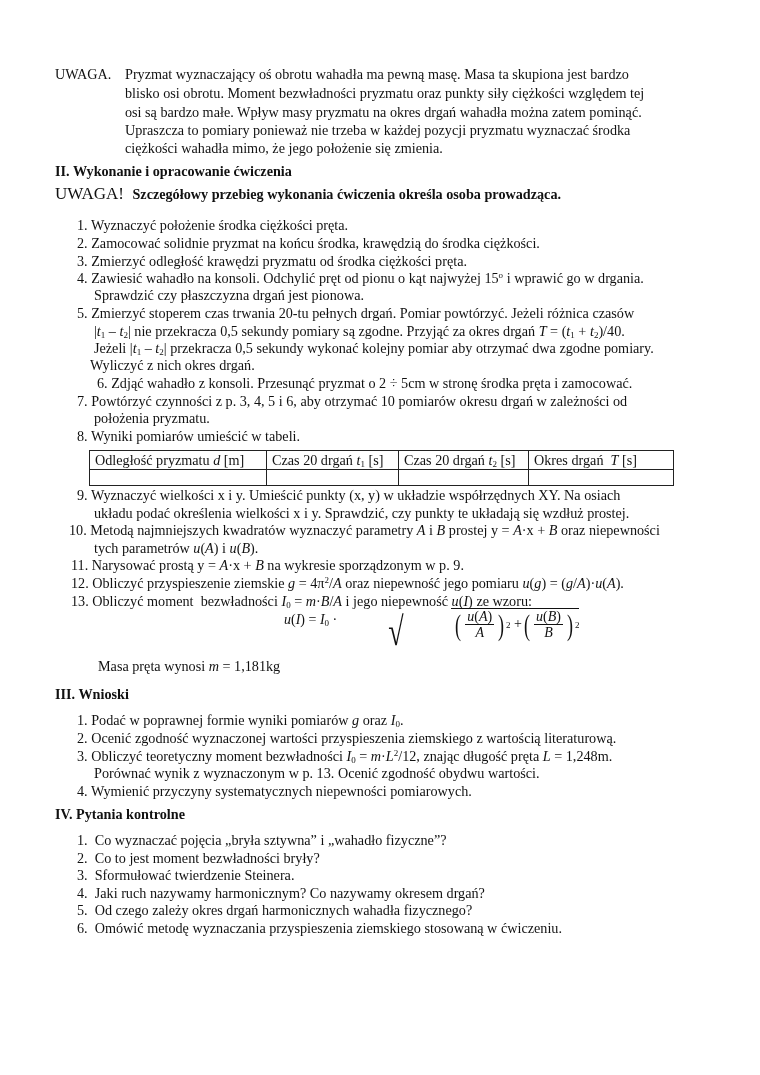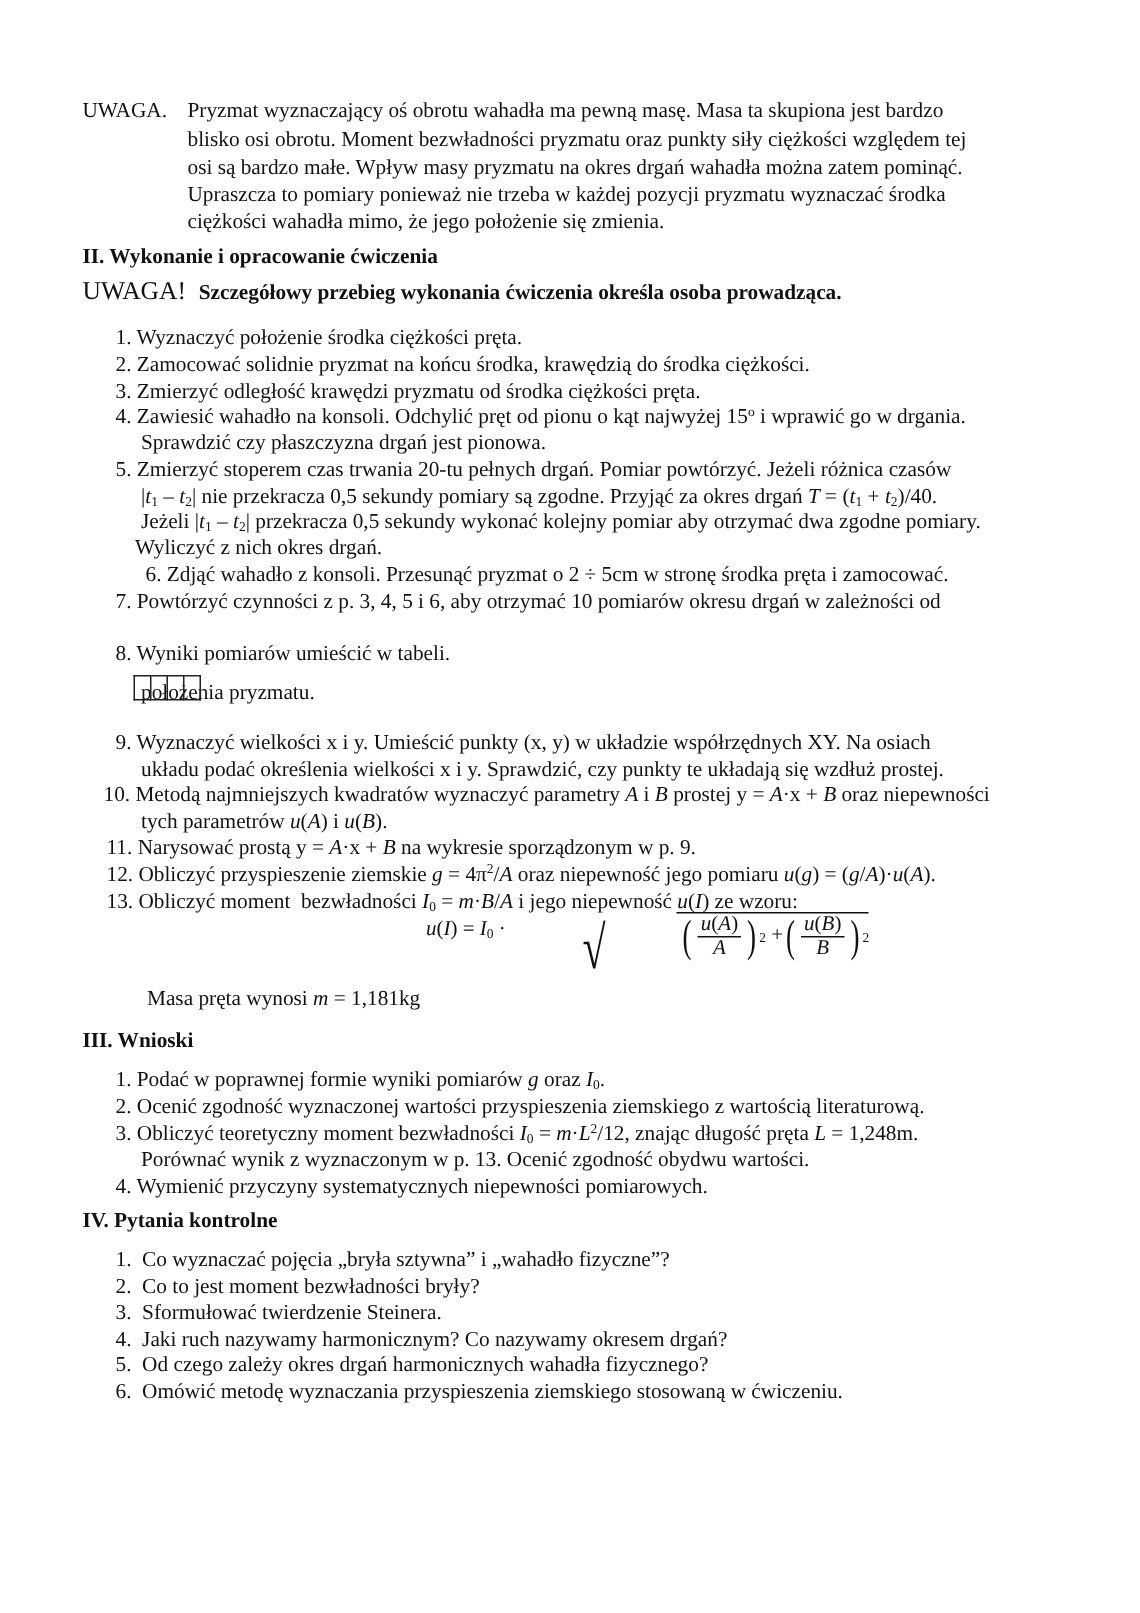--- a/index.html
+++ b/index.html
@@ -50,25 +50,31 @@
 <div class="li" style="left:77px;top:270px;">4. Zawiesić wahadło na konsoli. Odchylić pręt od pionu o kąt najwyżej 15<sup>o</sup> i wprawić go w drgania.</div>
 <div class="li" style="left:94px;top:287px;">Sprawdzić czy płaszczyzna drgań jest pionowa.</div>
 
 <div class="li" style="left:77px;top:305px;"><span>5.</span> <span>Zmierzyć stoperem czas trwania 20-tu pełnych drgań. Pomiar powtórzyć. Jeżeli różnica czasów</span></div>
 <div class="li" style="left:94px;top:323px;">|<i>t</i><sub>1</sub> – <i>t</i><sub>2</sub>| nie przekracza 0,5 sekundy pomiary są zgodne. Przyjąć za okres drgań <i>T</i> = (<i>t</i><sub>1</sub> + <i>t</i><sub>2</sub>)/40.</div>
 <div class="li" style="left:94px;top:340px;">Jeżeli |<i>t</i><sub>1</sub> – <i>t</i><sub>2</sub>| przekracza 0,5 sekundy wykonać kolejny pomiar aby otrzymać dwa zgodne pomiary.</div>
 <div class="li" style="left:90px;top:357px;">Wyliczyć z nich okres drgań.</div>
 
 <div class="li" style="left:77px;top:375px;margin-left:20px;"><span>6.</span> <span>Zdjąć wahadło z konsoli. Przesunąć pryzmat o 2 ÷ 5cm w stronę środka pręta i zamocować.</span></div>
 <div class="li" style="left:77px;top:393px;"><span>7.</span> <span>Powtórzyć czynności z p. 3, 4, 5 i 6, aby otrzymać 10 pomiarów okresu drgań w zależności od</span></div>
-<div class="li" style="left:94px;top:410px;margin-top:44px;">położenia pryzmatu.</div>
+<div class="li" style="left:94px;top:410px;">położenia pryzmatu.</div>
 <div class="li" style="left:77px;top:428px;"><span>8.</span> <span>Wyniki pomiarów umieścić w tabeli.</span></div>
 
 <table class="res">
   <tbody>
+      <tr>
+    <td style="width:166px;">Odległość pryzmatu <i>d</i> [m]</td>
+    <td style="width:121px;">Czas 20 drgań <i>t</i><sub>1</sub> [s]</td>
+    <td style="width:119px;">Czas 20 drgań <i>t</i><sub>2</sub> [s]</td>
+    <td style="width:134px;">Okres drgań &nbsp;<i>T</i> [s]</td>
+  </tr>
   <tr class="empty">
     <td></td>
     <td></td>
     <td></td>
     <td></td>
   </tr>
 </tbody>
   </table>
 
 <div class="li" style="left:77px;top:487px;"><span>9.</span> <span>Wyznaczyć wielkości x i y. Umieścić punkty (x, y) w układzie współrzędnych XY. Na osiach</span></div>

